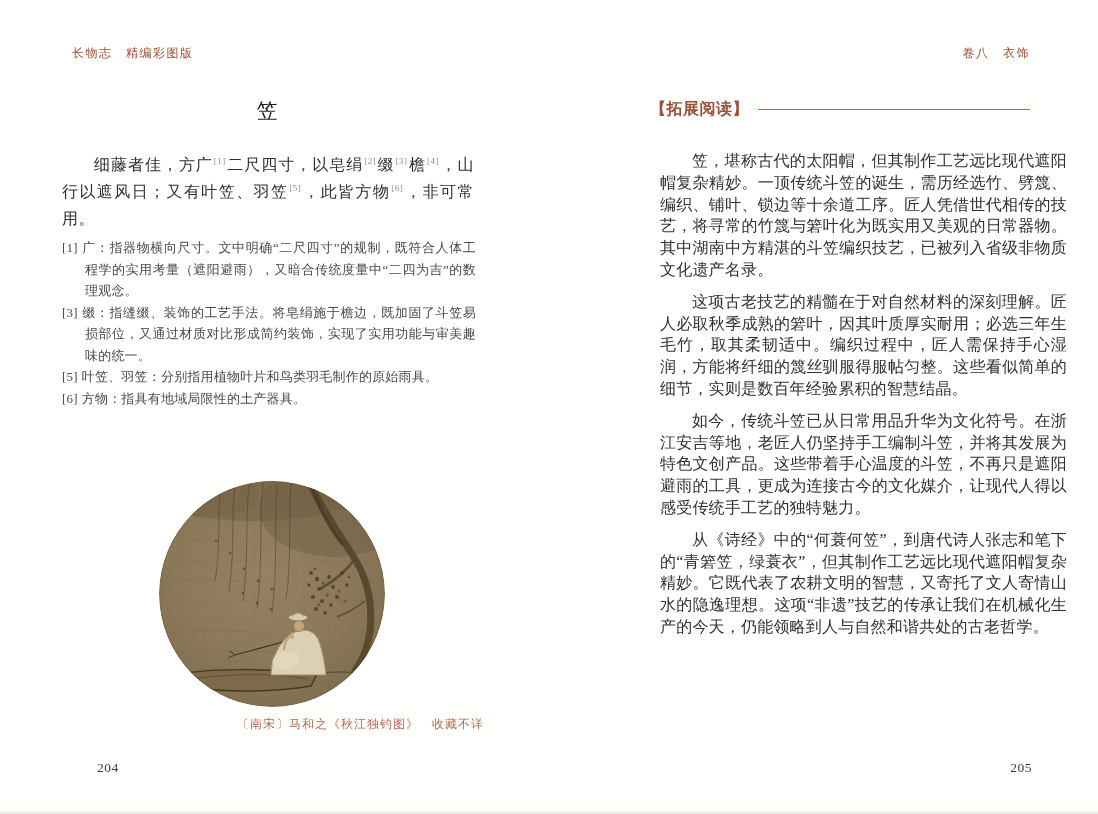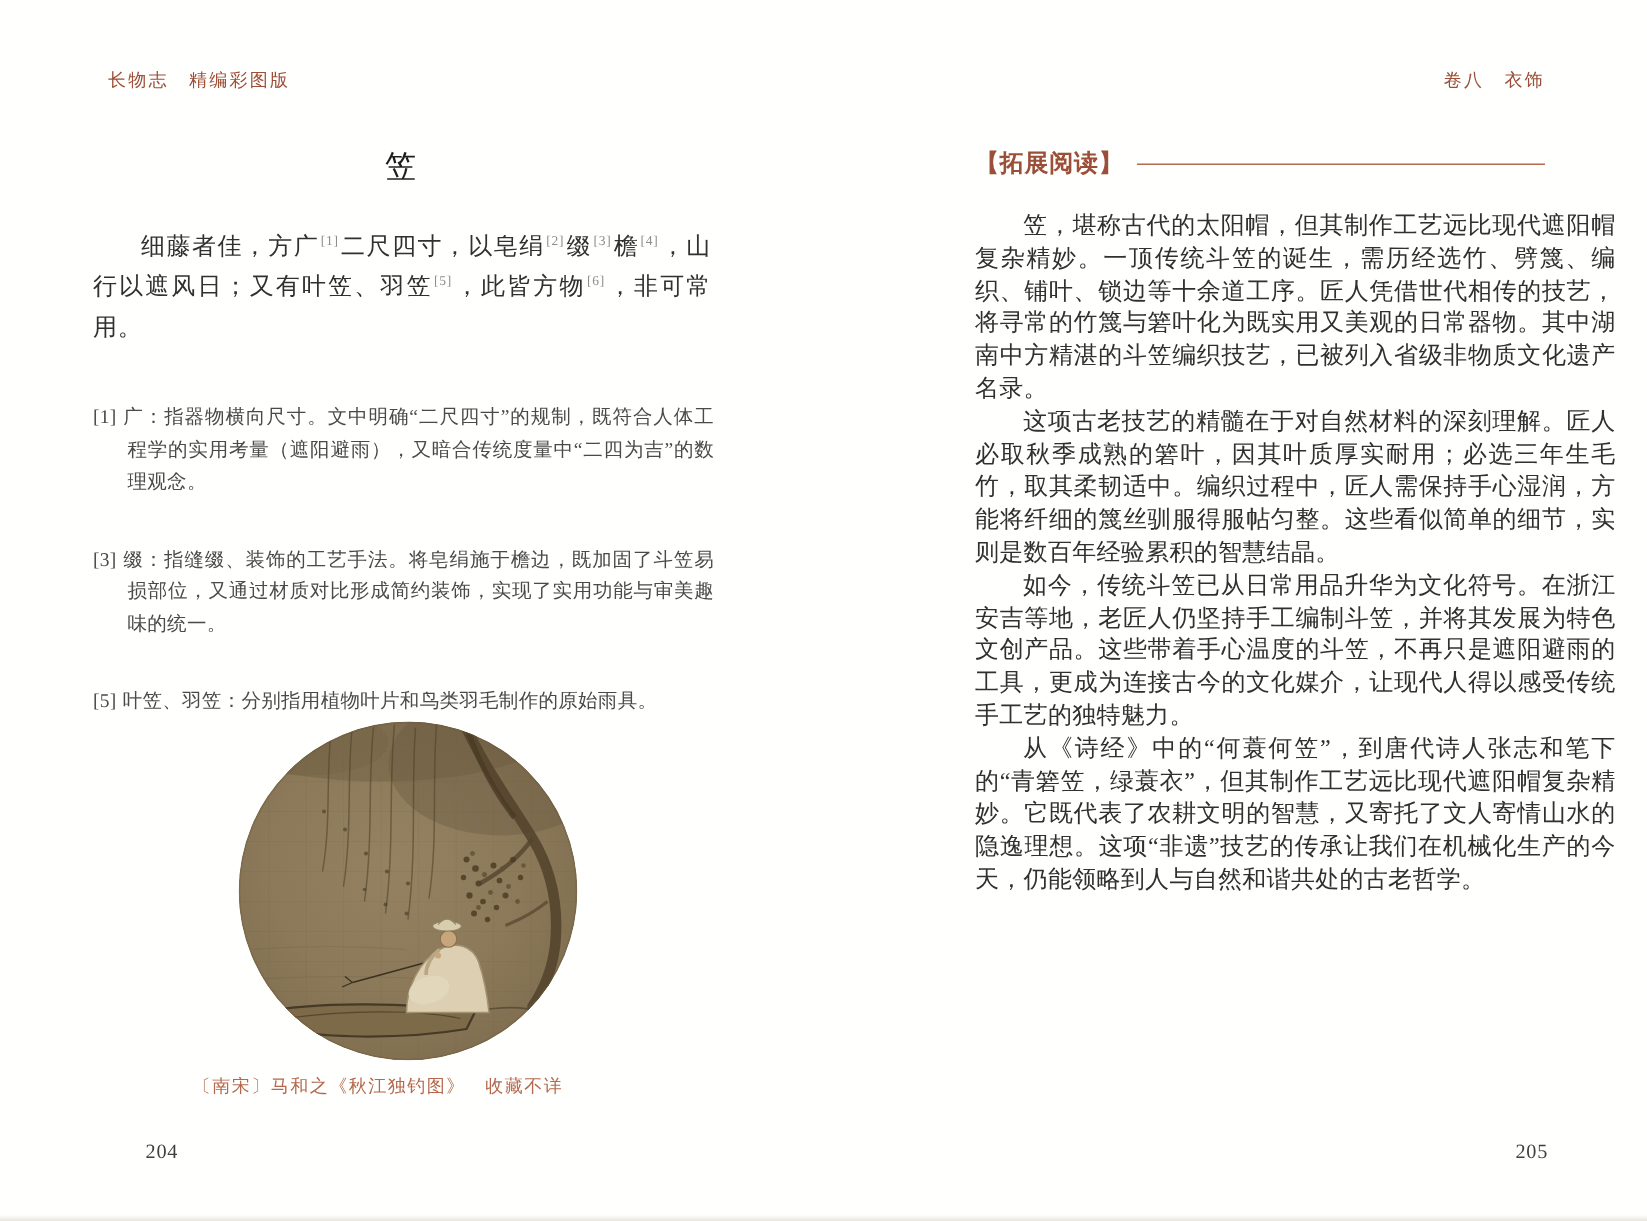--- a/index.html
+++ b/index.html
@@ -36,52 +36,52 @@
   }
   sup.ref{
     font-size:9px;color:#8d8d8d;vertical-align:super;line-height:0;
     padding:0 1px;
   }
   .footnote-list{
     position:absolute;left:62px;top:237px;width:414px;
     font-size:13px;line-height:21.5px;color:var(--footnote-text);
     text-align:justify;letter-spacing:0.2px;
   }
-  .footnote{padding-left:23px;text-indent:-23px;margin-top:30px;}
+  .footnote{padding-left:23px;text-indent:-23px;}
   .fn-marker{margin-right:4px;}
 
   
   .painting{
     position:absolute;left:159px;top:481px;width:226px;height:226px;
     border-radius:50%;overflow:hidden;
   }
   .painting svg{display:block;width:100%;height:100%;}
   .painting-caption{
-    position:absolute;left:46px;top:716px;width:412px;text-align:center;
+    position:absolute;left:72px;top:716px;width:412px;text-align:right;
     font-size:12px;color:var(--caption);letter-spacing:1px;
   }
 
   
   .section-row{
     position:absolute;left:650px;top:99px;width:426px;
     display:flex;align-items:center;
   }
   .section-title{
     font-size:16px;font-weight:bold;color:var(--accent);
     letter-spacing:0.5px;white-space:nowrap;
   }
   .section-rule{
     height:1px;background:#b06a4f;flex:1;margin-left:9px;margin-right:46px;
   }
   .paragraphs{
     position:absolute;left:650px;top:140px;width:427px;
     font-size:16px;line-height:21.8px;color:var(--body-text);
     text-align:justify;letter-spacing:0.2px;
   }
-  .paragraphs p{margin:0;text-indent:2em;}
+  .paragraphs p{margin:10px;text-indent:2em;}
 
   
   .page-number{
     position:absolute;top:760px;font-size:13.5px;color:var(--pagenum);
     letter-spacing:0.5px;
   }
   .page-number.left{left:97px;text-align:right;}
   .page-number.right{right:66px;}
 
   .page-bottom-edge{
@@ -96,20 +96,21 @@
 <div class="running-header right">卷八　衣饰</div>
 
 <div class="chapter-title">笠</div>
 
 <div class="body-text">细藤者佳，方广<sup class="ref">[1]</sup>二尺四寸，以皂绢<sup class="ref">[2]</sup>缀<sup class="ref">[3]</sup>檐<sup class="ref">[4]</sup>，山行以遮风日；又有叶笠、羽笠<sup class="ref">[5]</sup>，此皆方物<sup class="ref">[6]</sup>，非可常用。</div>
 
 <div class="footnote-list">
     <div class="footnote"><span class="fn-marker">[1]</span>广：指器物横向尺寸。文中明确“二尺四寸”的规制，既符合人体工程学的实用考量（遮阳避雨），又暗合传统度量中“二四为吉”的数理观念。</div>
     <div class="footnote"><span class="fn-marker">[3]</span>缀：指缝缀、装饰的工艺手法。将皂绢施于檐边，既加固了斗笠易损部位，又通过材质对比形成简约装饰，实现了实用功能与审美趣味的统一。</div>
     <div class="footnote"><span class="fn-marker">[5]</span>叶笠、羽笠：分别指用植物叶片和鸟类羽毛制作的原始雨具。</div>
+    <div class="footnote"><span class="fn-marker">[6]</span>方物：指具有地域局限性的土产器具。</div>
   </div>
 
 <div class="painting">
   <svg viewBox="0 0 226 226" xmlns="http://www.w3.org/2000/svg">
     <defs>
       <radialGradient id="silk" cx="46%" cy="42%" r="68%">
         <stop offset="0%" stop-color="#948262"></stop>
         <stop offset="55%" stop-color="#8b795a"></stop>
         <stop offset="100%" stop-color="#7d6b4d"></stop>
       </radialGradient>

